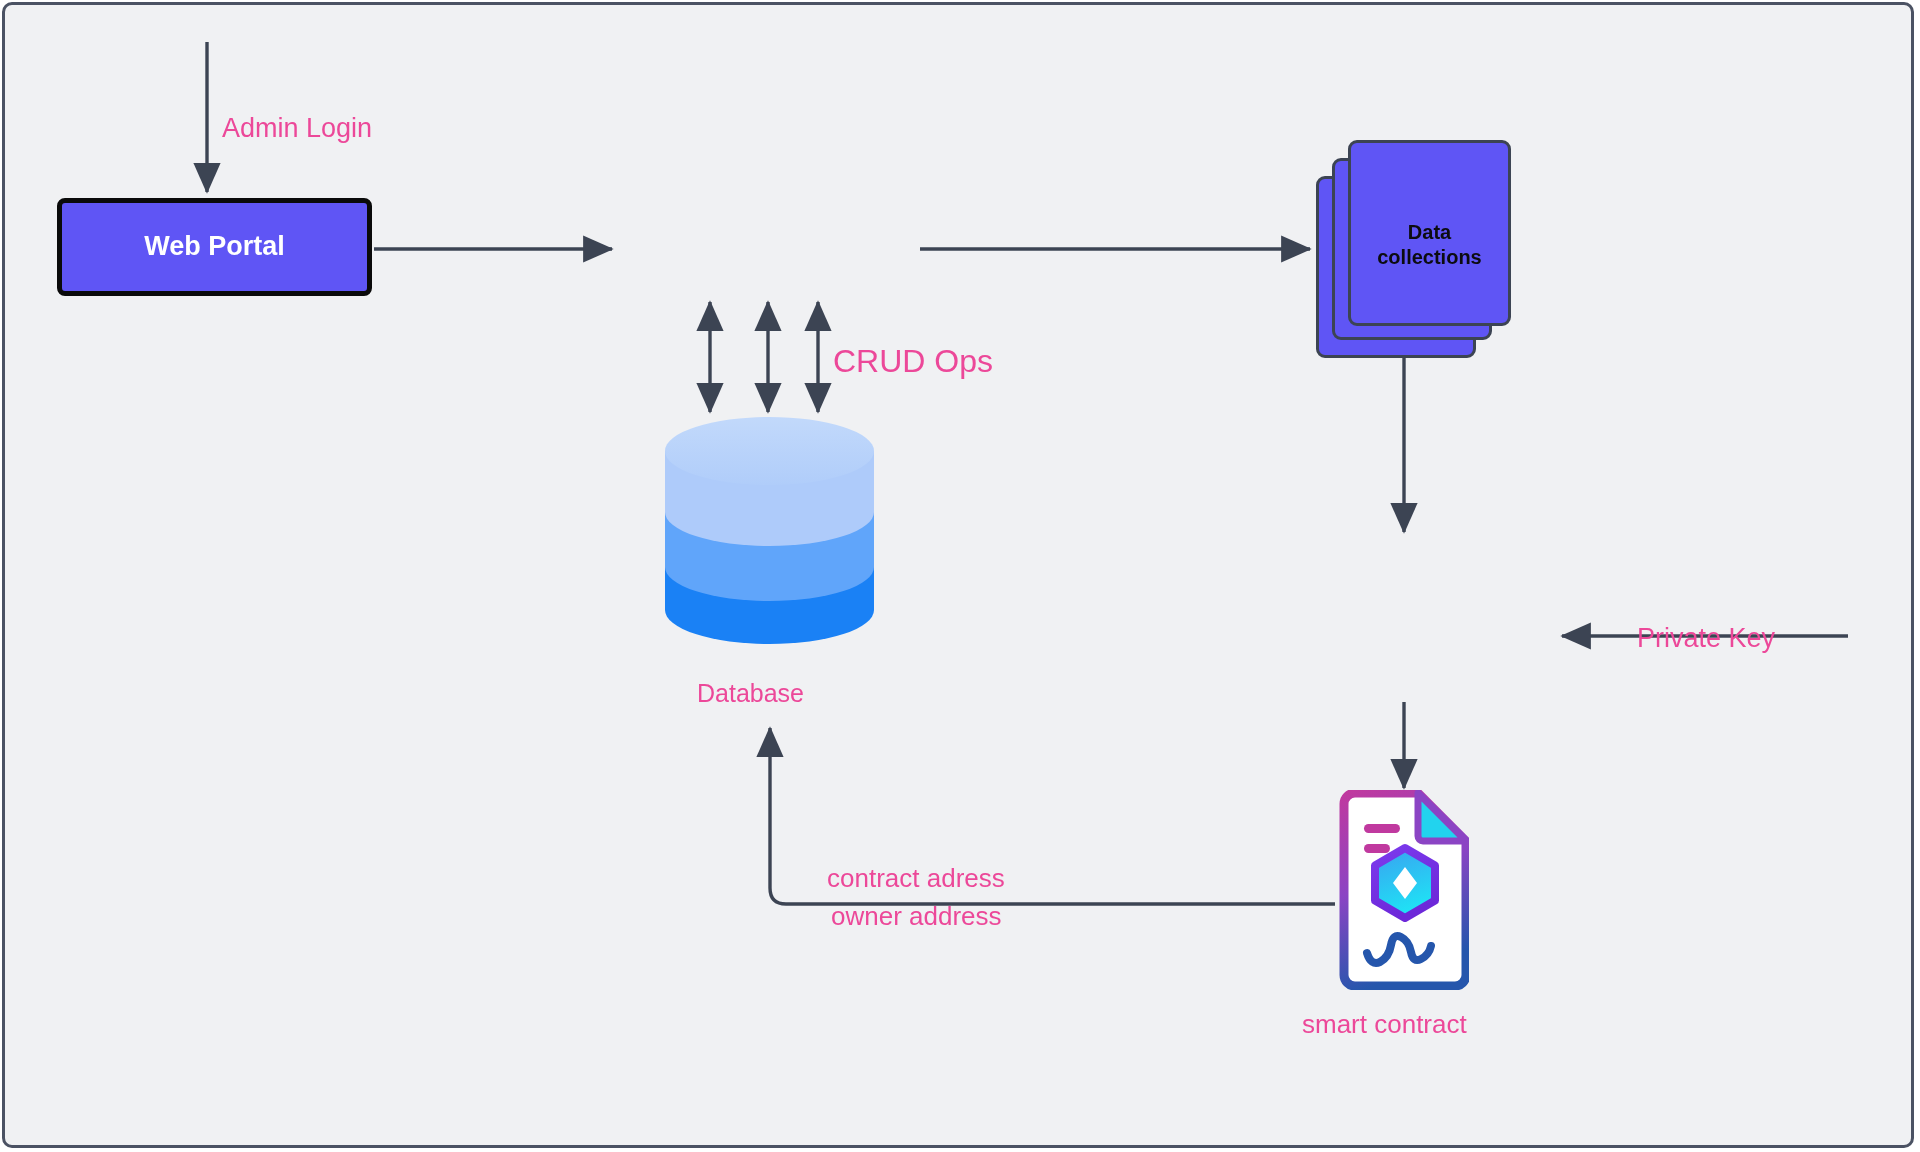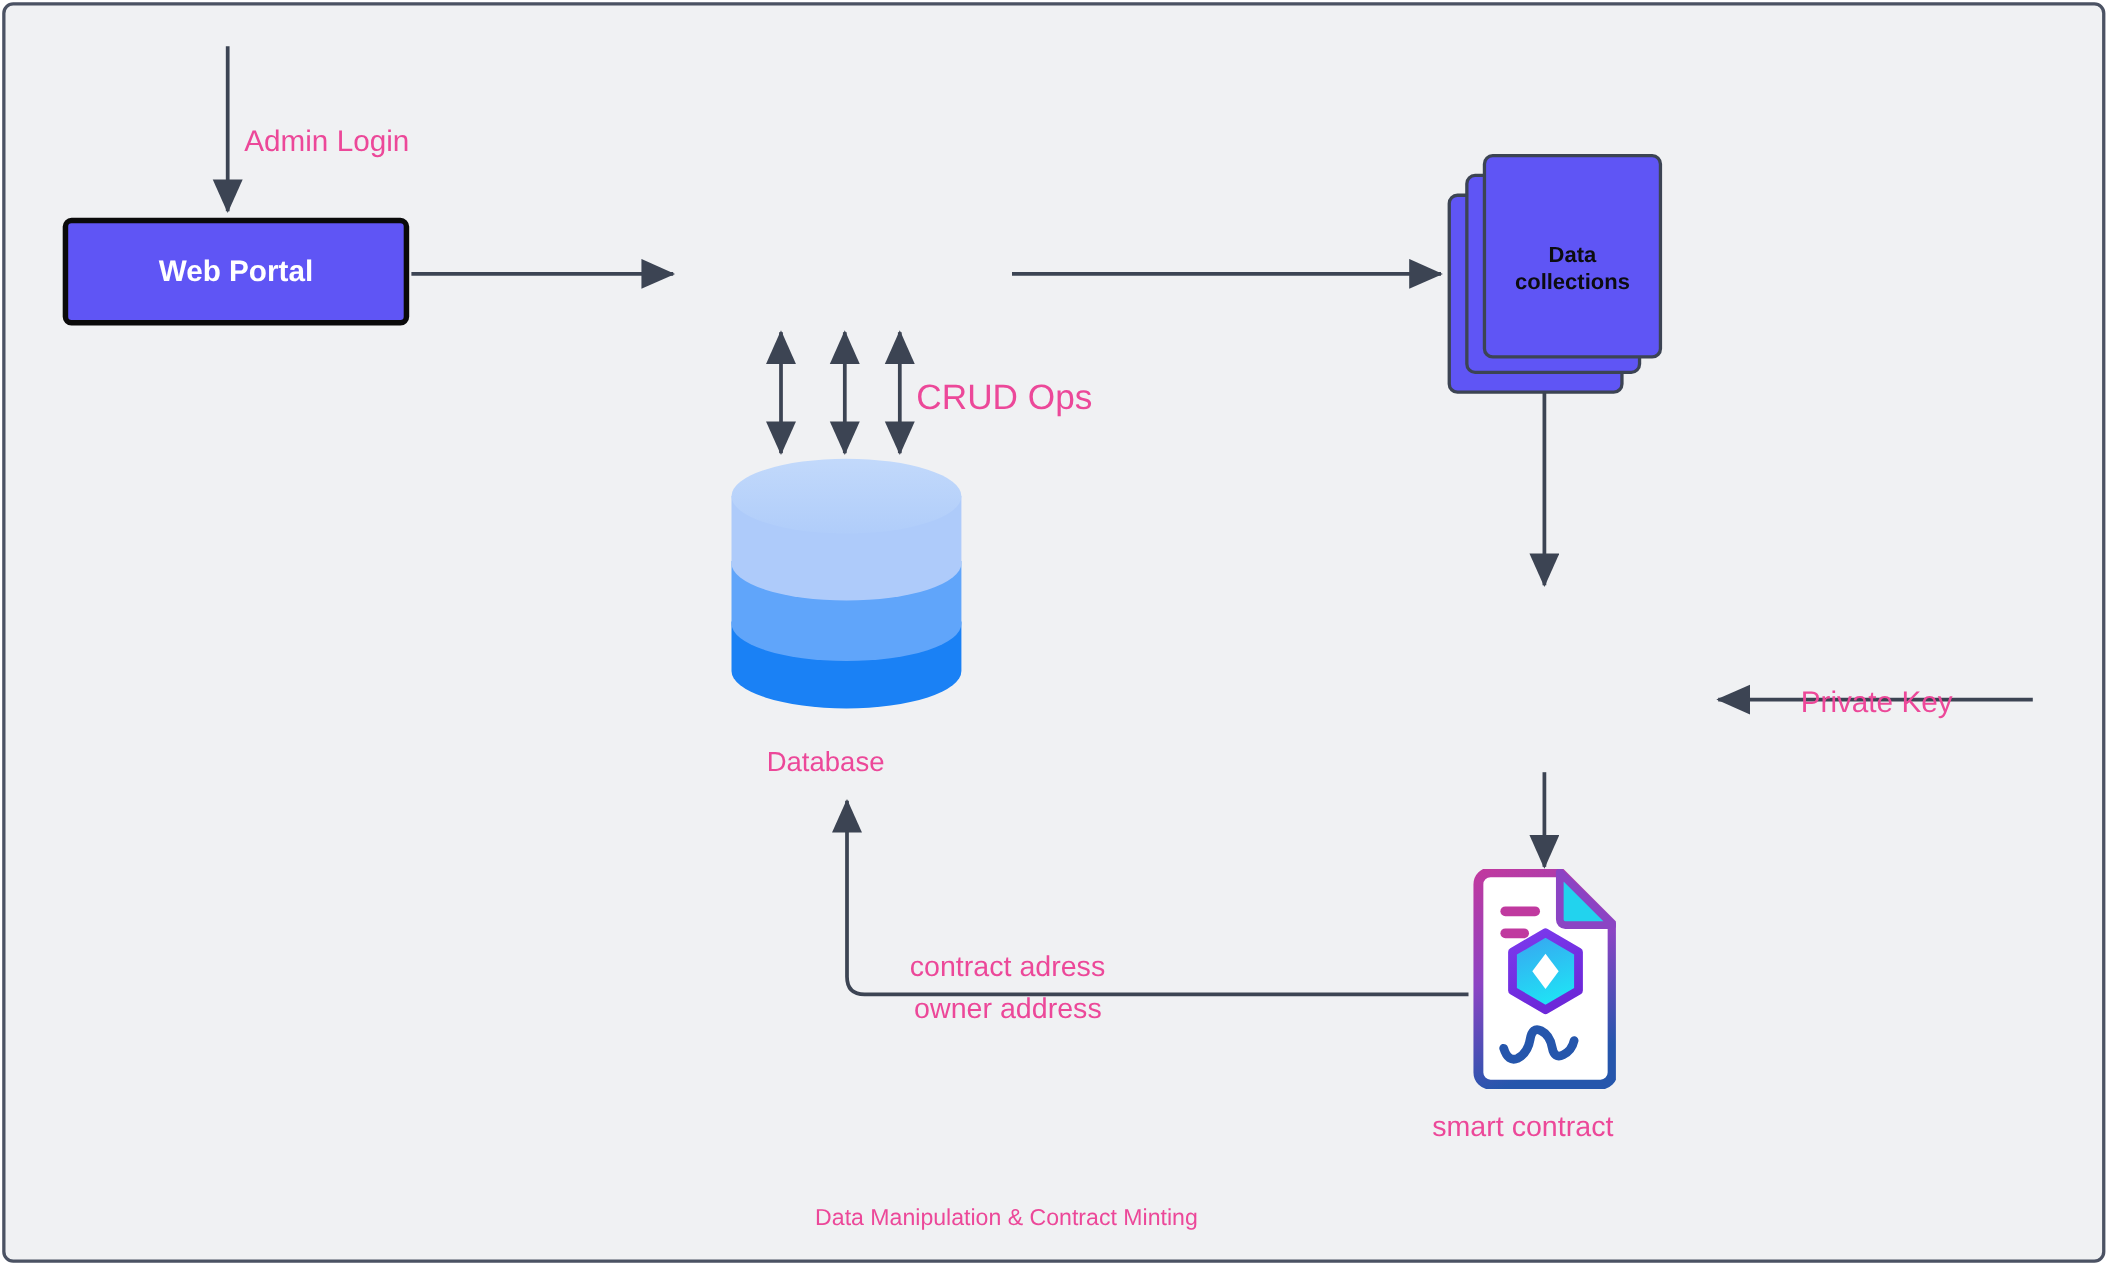--- a/index.html
+++ b/index.html
@@ -268,15 +268,14 @@
     </svg>
   </div>
   <div class="label sc-caption">smart contract</div>
 
   <div class="label admin-login">Admin Login</div>
   <div class="label crud-ops">CRUD Ops</div>
   <div class="label private-key">Private Key</div>
   <div class="label contract-addr">contract adress</div>
   <div class="label owner-addr">owner address</div>
 
-  <div class="label footer">Data Manipulation &amp; Contract Minting</div>
 
 </div>
 
 </body></html>

